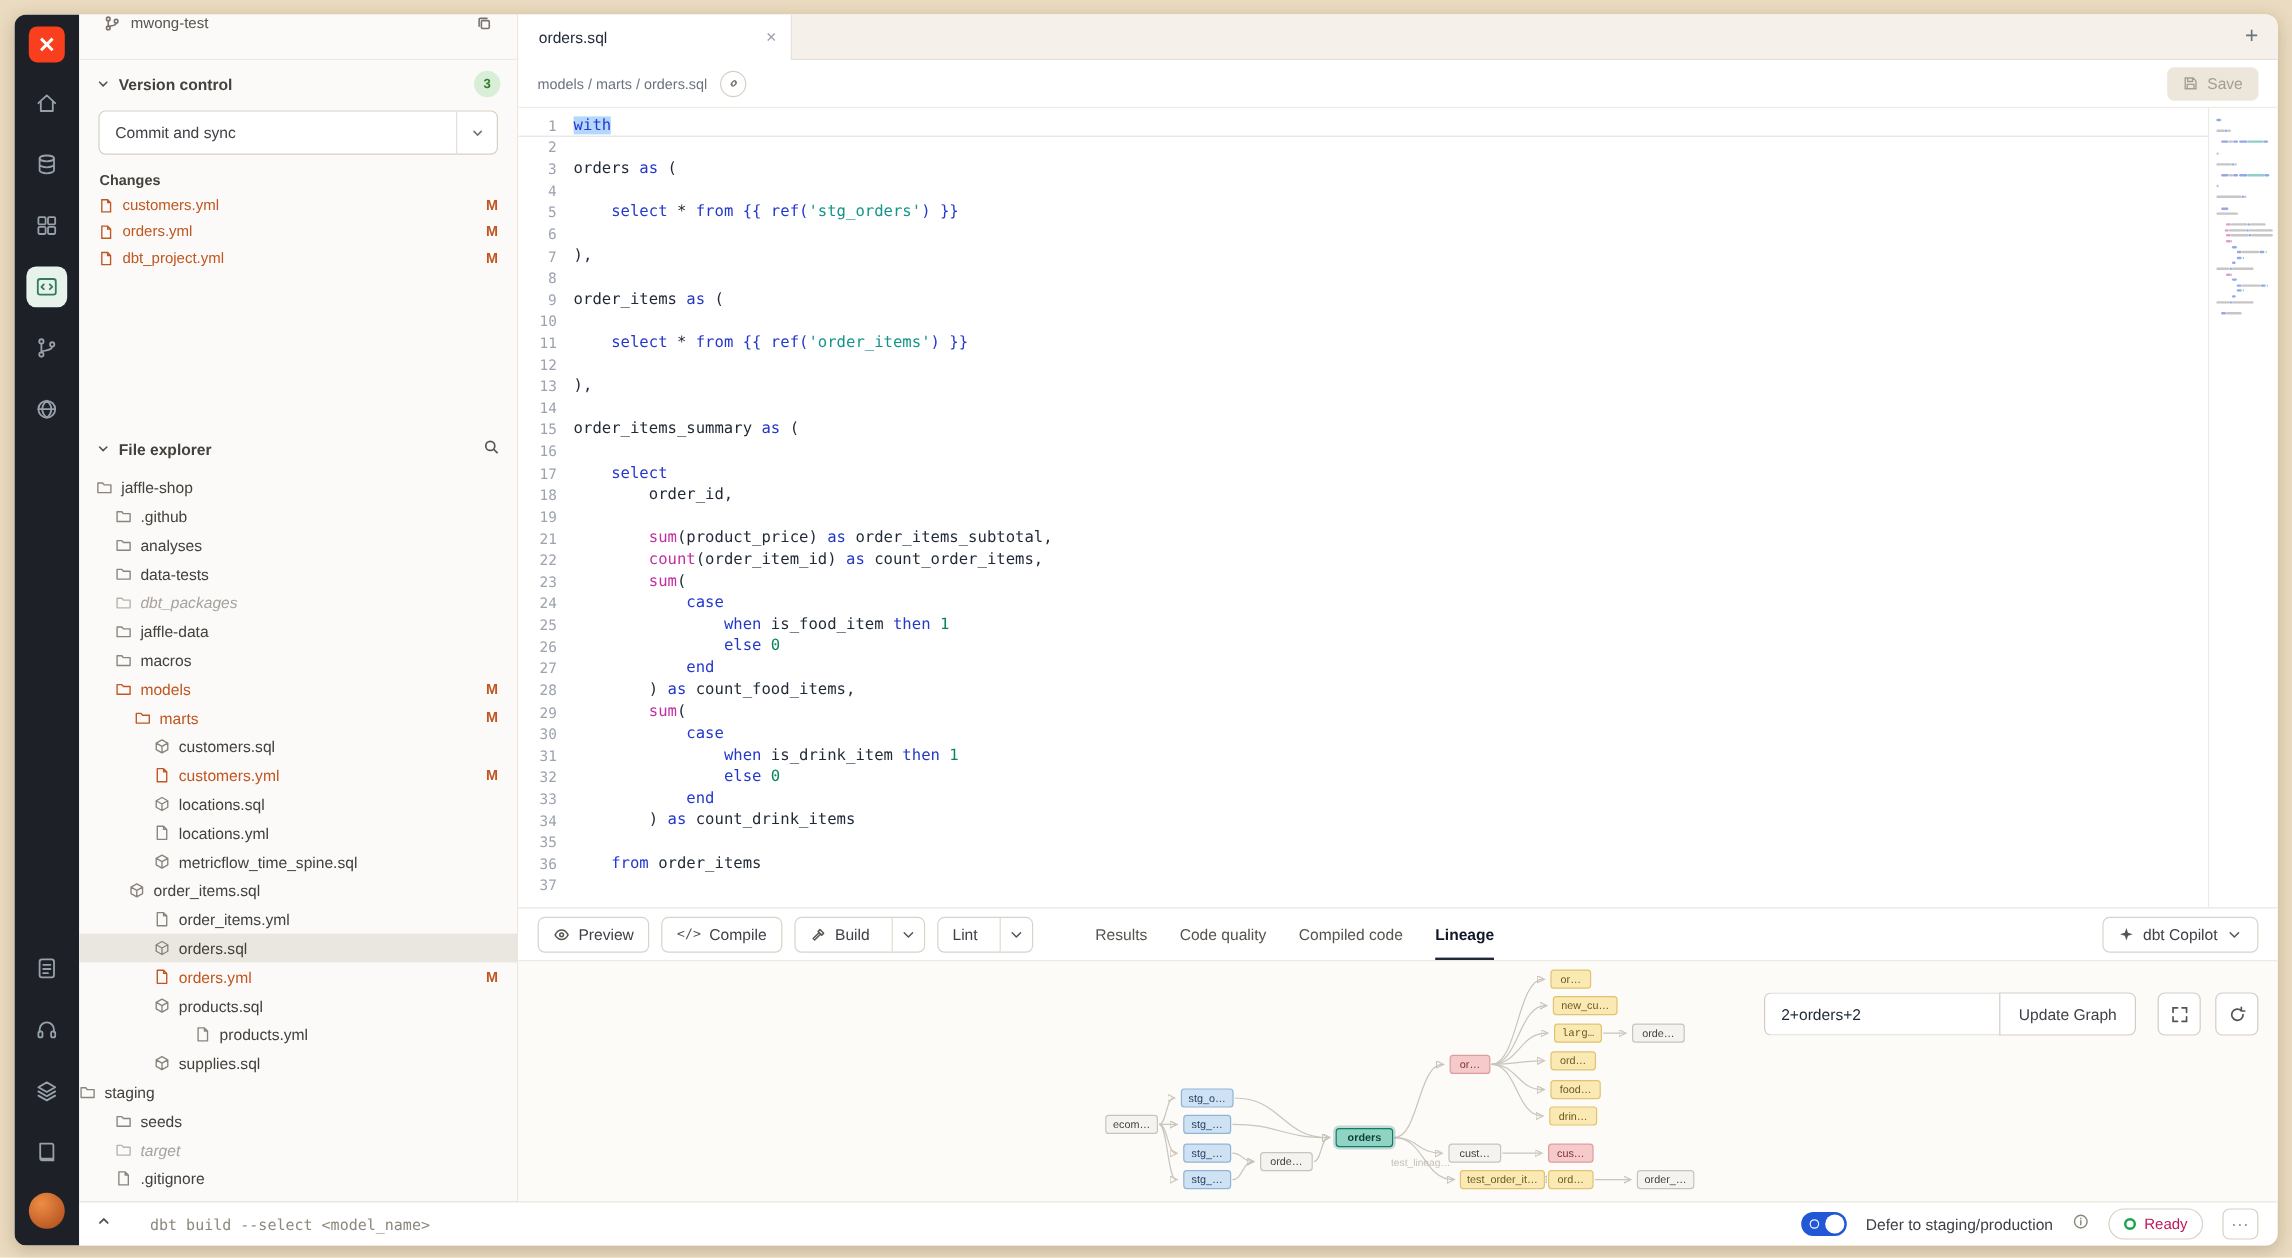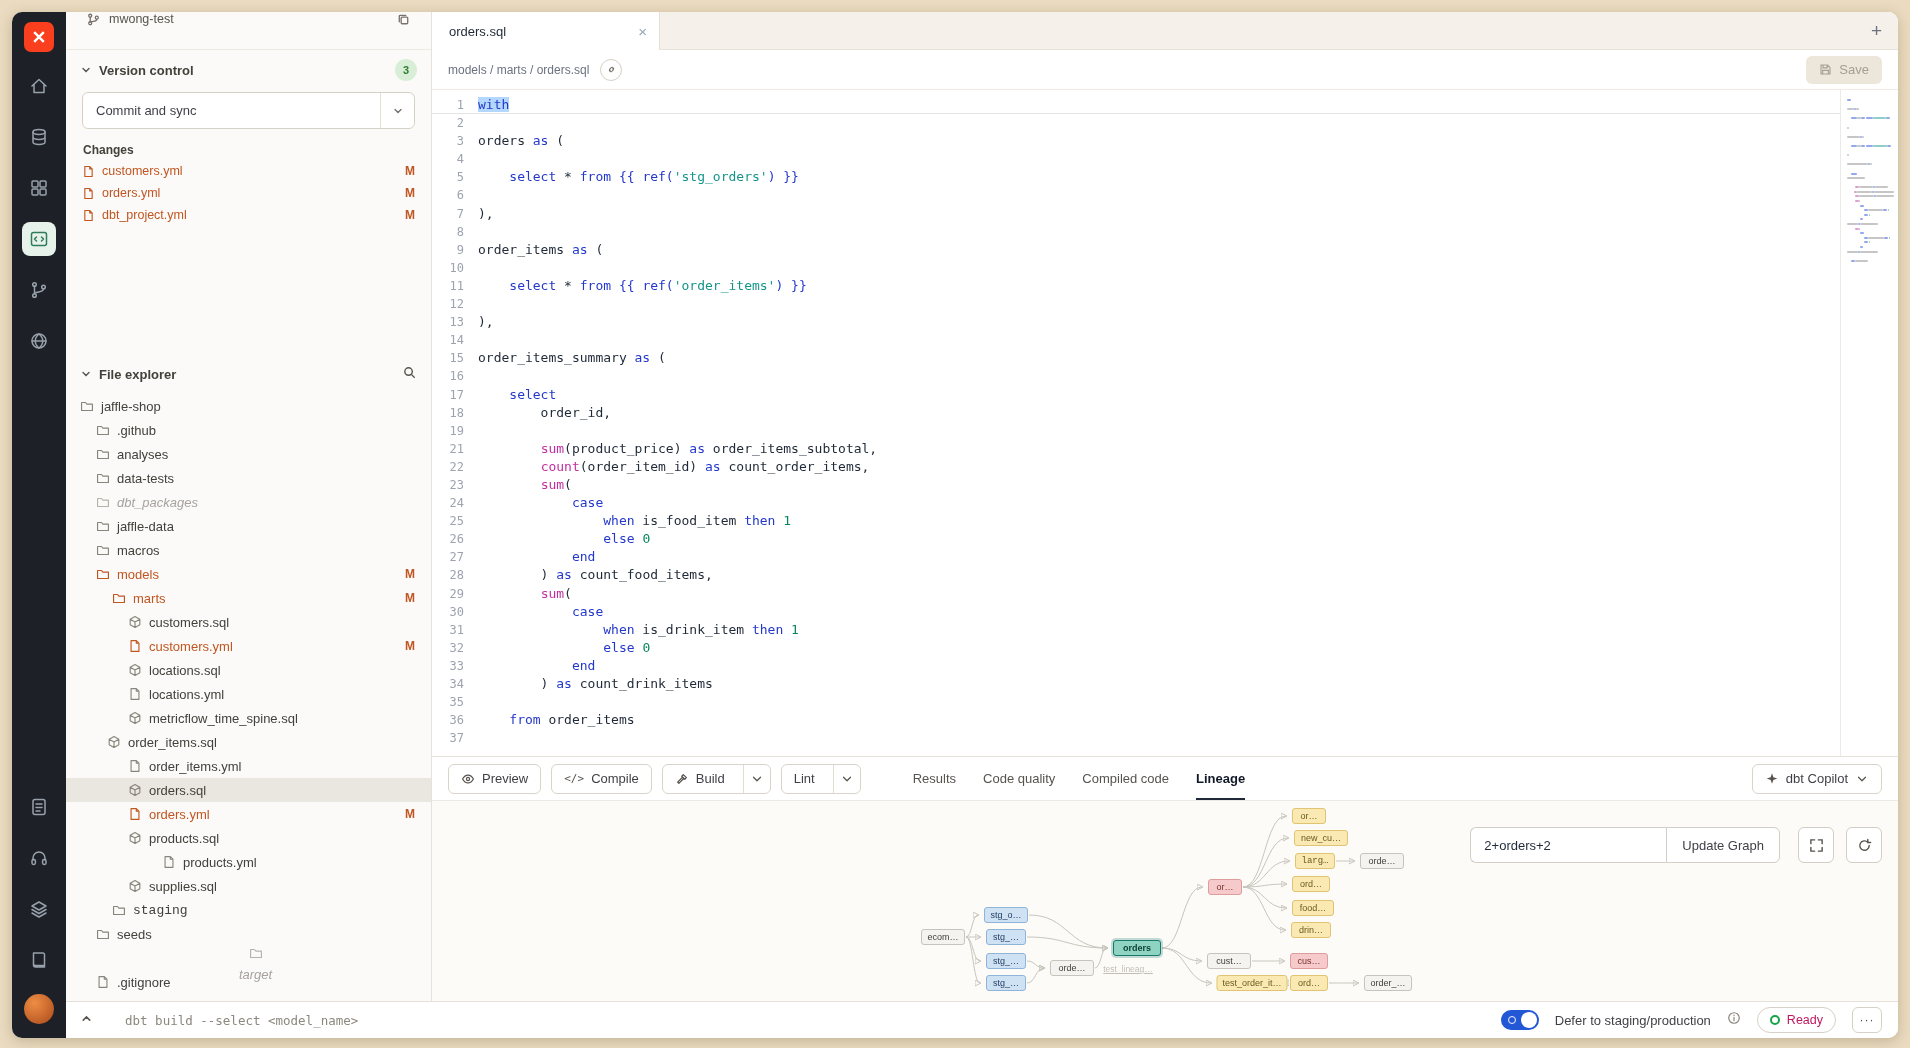--- a/index.html
+++ b/index.html
@@ -484,37 +484,37 @@
                 <span class="lbl">products.yml</span>
               </div>
               <div class="tree-row" style="padding-left: 62px;">
                 <span style="display:flex">
                   <svg viewBox="0 0 16 16">
                     <path d="M8 1.8 L13.5 4.9 V11.1 L8 14.2 L2.5 11.1 V4.9 Z M2.5 4.9 L8 8 L13.5 4.9 M8 8 V14.2"></path>
                   </svg>
                 </span>
                 <span class="lbl">supplies.sql</span>
               </div>
-              <div class="tree-row" style="padding-left: 46px; font-family: Liberation Mono, monospace;">
+              <div class="tree-row" style="">
                 <span style="display:flex">
                   <svg viewBox="0 0 16 16">
                     <path d="M1.8 4 H6.3 L7.8 5.8 H14.2 V13.2 H1.8 Z"></path>
                   </svg>
                 </span>
                 <span class="lbl">staging</span>
               </div>
               <div class="tree-row" style="padding-left: 30px;">
                 <span style="display:flex">
                   <svg viewBox="0 0 16 16">
                     <path d="M1.8 4 H6.3 L7.8 5.8 H14.2 V13.2 H1.8 Z"></path>
                   </svg>
                 </span>
                 <span class="lbl">seeds</span>
               </div>
-              <div class="tree-row muted" style="padding-left: 30px; flex-direction: column;">
+              <div class="tree-row muted" style="padding-left: 30px;">
                 <span style="display:flex">
                   <svg viewBox="0 0 16 16">
                     <path d="M1.8 4 H6.3 L7.8 5.8 H14.2 V13.2 H1.8 Z"></path>
                   </svg>
                 </span>
                 <span class="lbl">target</span>
               </div>
               <div class="tree-row" style="padding-left: 30px;">
                 <span style="display:flex">
                   <svg viewBox="0 0 16 16">
@@ -831,21 +831,21 @@
               <path d="M904 60 C 913 60, 913 60, 922 60" marker-end="url(#arrow)"></path>
             </svg>
           <div id="lineage-nodes">
               <div class="lnode lt-plain" style="left: 511px; top: 136px; min-width: 44px;">ecom…</div>
               <div class="lnode lt-staging" style="left: 574px; top: 114px; min-width: 44px;">stg_o…</div>
               <div class="lnode lt-staging" style="left: 574px; top: 136px; min-width: 40px;">stg_…</div>
               <div class="lnode lt-staging" style="left: 574px; top: 160px; min-width: 40px;">stg_…</div>
               <div class="lnode lt-staging" style="left: 574px; top: 182px; min-width: 40px;">stg_…</div>
               <div class="lnode lt-plain" style="left: 640px; top: 167px; min-width: 44px;">orde…</div>
               <div class="lnode lt-selected" style="left: 705px; top: 147px; min-width: 48px;">orders</div>
-              <div class="lnode lt-ghost" style="left: 696px; top: 168px; min-width: 60px; text-decoration: underline;">test_lineag…</div>
+              <div class="lnode lt-ghost" style="left: 752px; top: 168px; min-width: 60px;">test_lineag…</div>
               <div class="lnode lt-plain" style="left: 797px; top: 160px; min-width: 44px;">cust…</div>
               <div class="lnode lt-yellow" style="left: 820px; top: 182px; min-width: 70px;">test_order_it…</div>
               <div class="lnode lt-pink" style="left: 793px; top: 86px; min-width: 34px;">or…</div>
               <div class="lnode lt-yellow" style="left: 877px; top: 15px; min-width: 34px;">or…</div>
               <div class="lnode lt-yellow" style="left: 889px; top: 37px; min-width: 54px;">new_cu…</div>
               <div class="lnode lt-yellow" style="left: 883px; top: 60px; min-width: 40px; font-family: Liberation Mono, monospace;">larg…</div>
               <div class="lnode lt-yellow" style="left: 879px; top: 83px; min-width: 38px;">ord…</div>
               <div class="lnode lt-yellow" style="left: 881px; top: 107px; min-width: 42px;">food…</div>
               <div class="lnode lt-yellow" style="left: 879px; top: 129px; min-width: 40px;">drin…</div>
               <div class="lnode lt-pink" style="left: 877px; top: 160px; min-width: 38px;">cus…</div>

